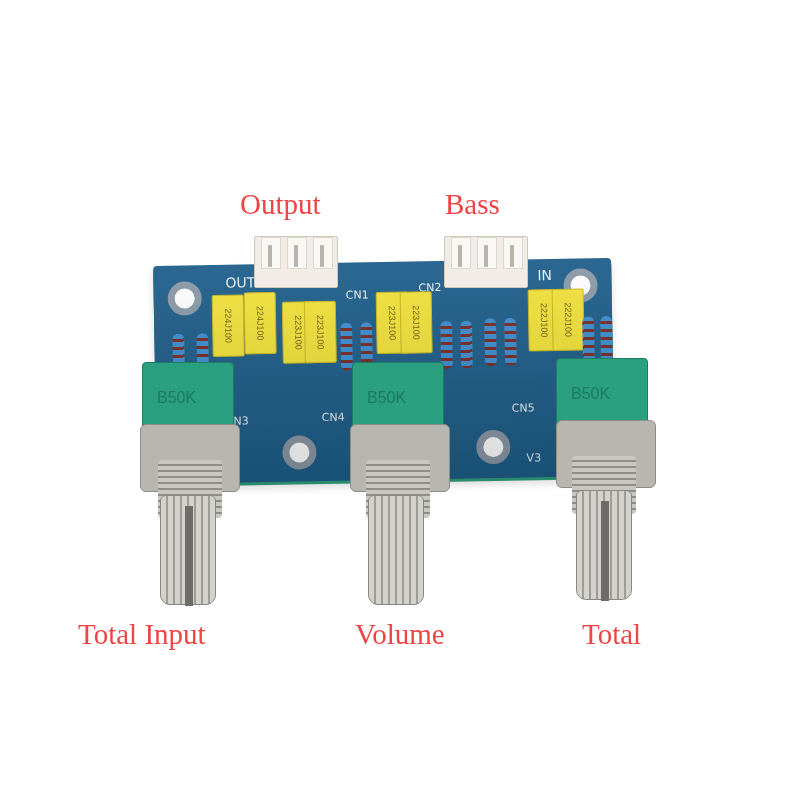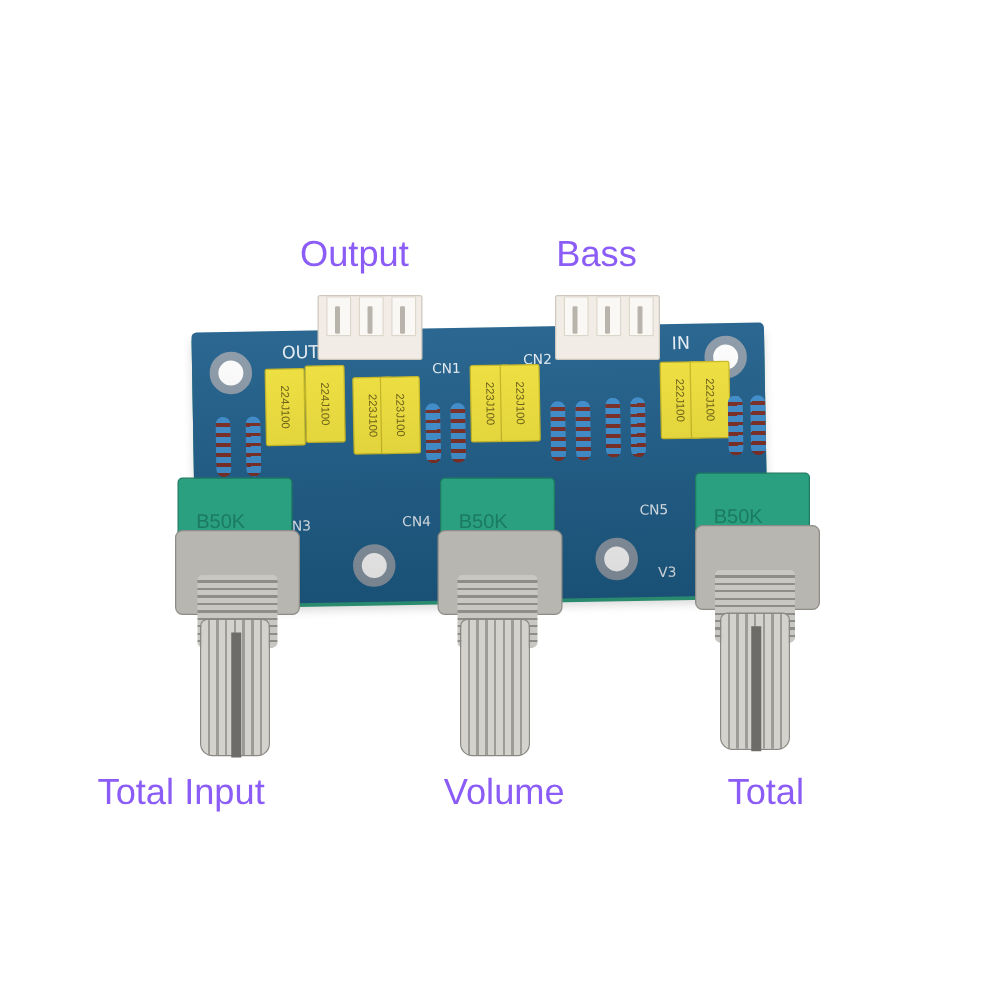--- a/index.html
+++ b/index.html
@@ -1,28 +1,28 @@
 <!DOCTYPE html>
 <html><head>
 <meta charset="utf-8">
 <style>
   html,body{margin:0;padding:0;background:#ffffff;}
   body{width:800px;height:800px;position:relative;overflow:hidden;font-family:"Liberation Sans","DejaVu Sans",sans-serif;}
-  .label{position:absolute;color:#8b5cf6;font-size:29px;font-family:Liberation Sans, sans-serif;letter-spacing:0px;white-space:nowrap;}
+  .label{position:absolute;color:#ef4444;font-size:29px;font-family:Liberation Serif, serif;letter-spacing:0px;white-space:nowrap;}
   .pcb{position:absolute;left:155px;top:262px;width:458px;height:218px;background:#1e5e8a;border-radius:4px;transform:rotate(-1deg);box-shadow:0 3px 0 #2a8a6e, 0 6px 8px rgba(0,0,0,0.15);}
   .pcb::after{content:"";position:absolute;inset:0;background:linear-gradient(180deg,rgba(255,255,255,0.06),rgba(0,0,0,0.15));border-radius:4px;}
   .silk{position:absolute;color:#e6eef5;font-size:11px;font-family:"DejaVu Sans",sans-serif;}
   .hole{position:absolute;width:34px;height:34px;border-radius:50%;background:#ffffff;border:7px solid #8a98a6;box-sizing:border-box;}
   .connector{position:absolute;width:84px;height:52px;background:#f1ede6;border:1px solid #cfc8bd;border-radius:2px;box-sizing:border-box;}
   .connector .pin{position:absolute;top:8px;width:4px;height:22px;background:#b9b4ab;border-radius:1px;}
   .connector .slot{position:absolute;top:0;width:18px;height:30px;background:#faf8f4;border:1px solid #ddd6cb;}
   .cap{position:absolute;width:32px;height:62px;background:#f2e23a;border:1px solid #c8b820;box-sizing:border-box;border-radius:2px;}
   .cap span{position:absolute;left:50%;top:50%;transform:translate(-50%,-50%) rotate(90deg);font-size:9px;color:#6a5e10;white-space:nowrap;}
   .res{position:absolute;width:12px;height:48px;background:#3d8fd0;border-radius:6px;background-image:repeating-linear-gradient(180deg,#3d8fd0 0 5px,#7a2b22 5px 8px);}
-  .pot{position:absolute;width:92px;height:74px;background:#2aa080;border:1px solid #1e7a60;border-radius:4px;box-sizing:border-box;margin-top:20px;}
+  .pot{position:absolute;width:92px;height:74px;background:#2aa080;border:1px solid #1e7a60;border-radius:4px;box-sizing:border-box;}
   .pot .txt{position:absolute;left:14px;top:26px;font-size:16px;color:#1b7b60;}
   .bushing{position:absolute;width:100px;height:68px;background:#b8b6b1;border:1px solid #8e8c87;border-radius:6px;box-sizing:border-box;}
   .thread{position:absolute;width:64px;height:58px;background:repeating-linear-gradient(180deg,#c9c7c2 0 4px,#8f8d88 4px 6px);border-radius:4px;}
   .shaft{position:absolute;width:56px;height:110px;background:repeating-linear-gradient(90deg,#d4d2cc 0 5px,#9e9c96 5px 7px);border-radius:6px 6px 10px 10px;border:1px solid #8a8883;box-sizing:border-box;}
   .shaft .slotcut{position:absolute;left:24px;top:10px;width:8px;height:100px;background:#6e6c68;}
 </style>
 </head>
 <body>
 
 <div class="label" style="left:240px;top:188px;">Output</div>

